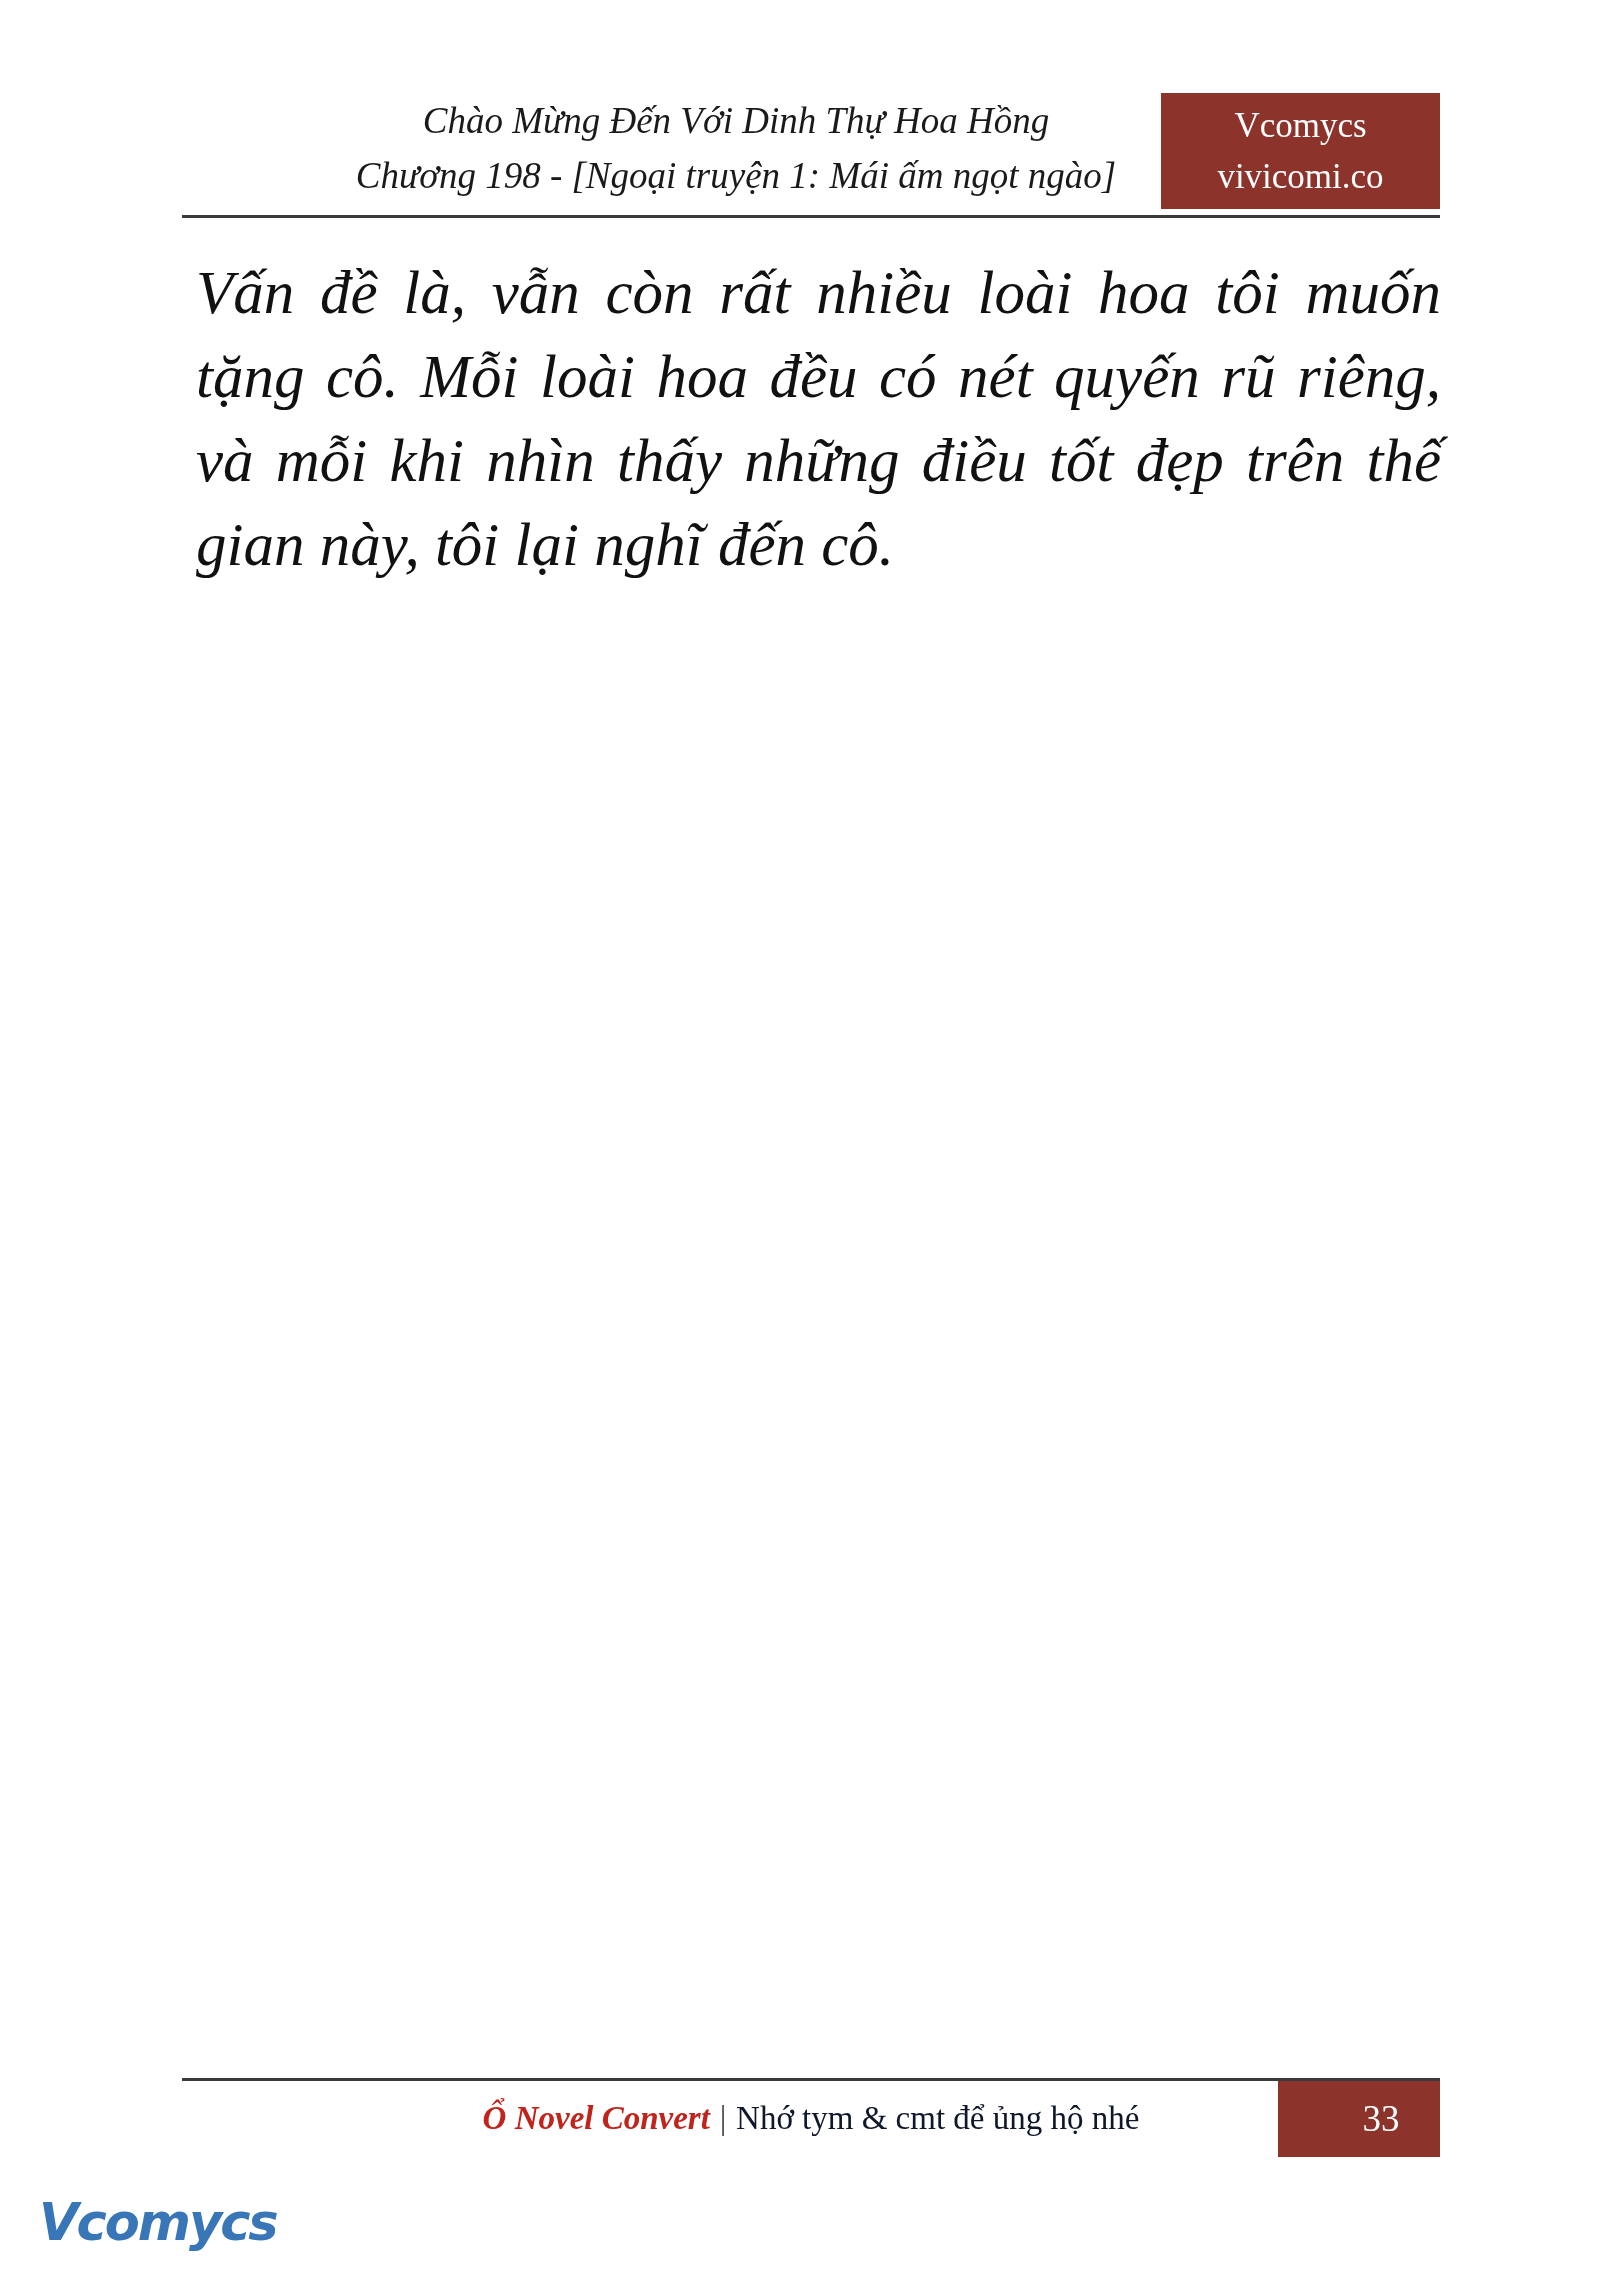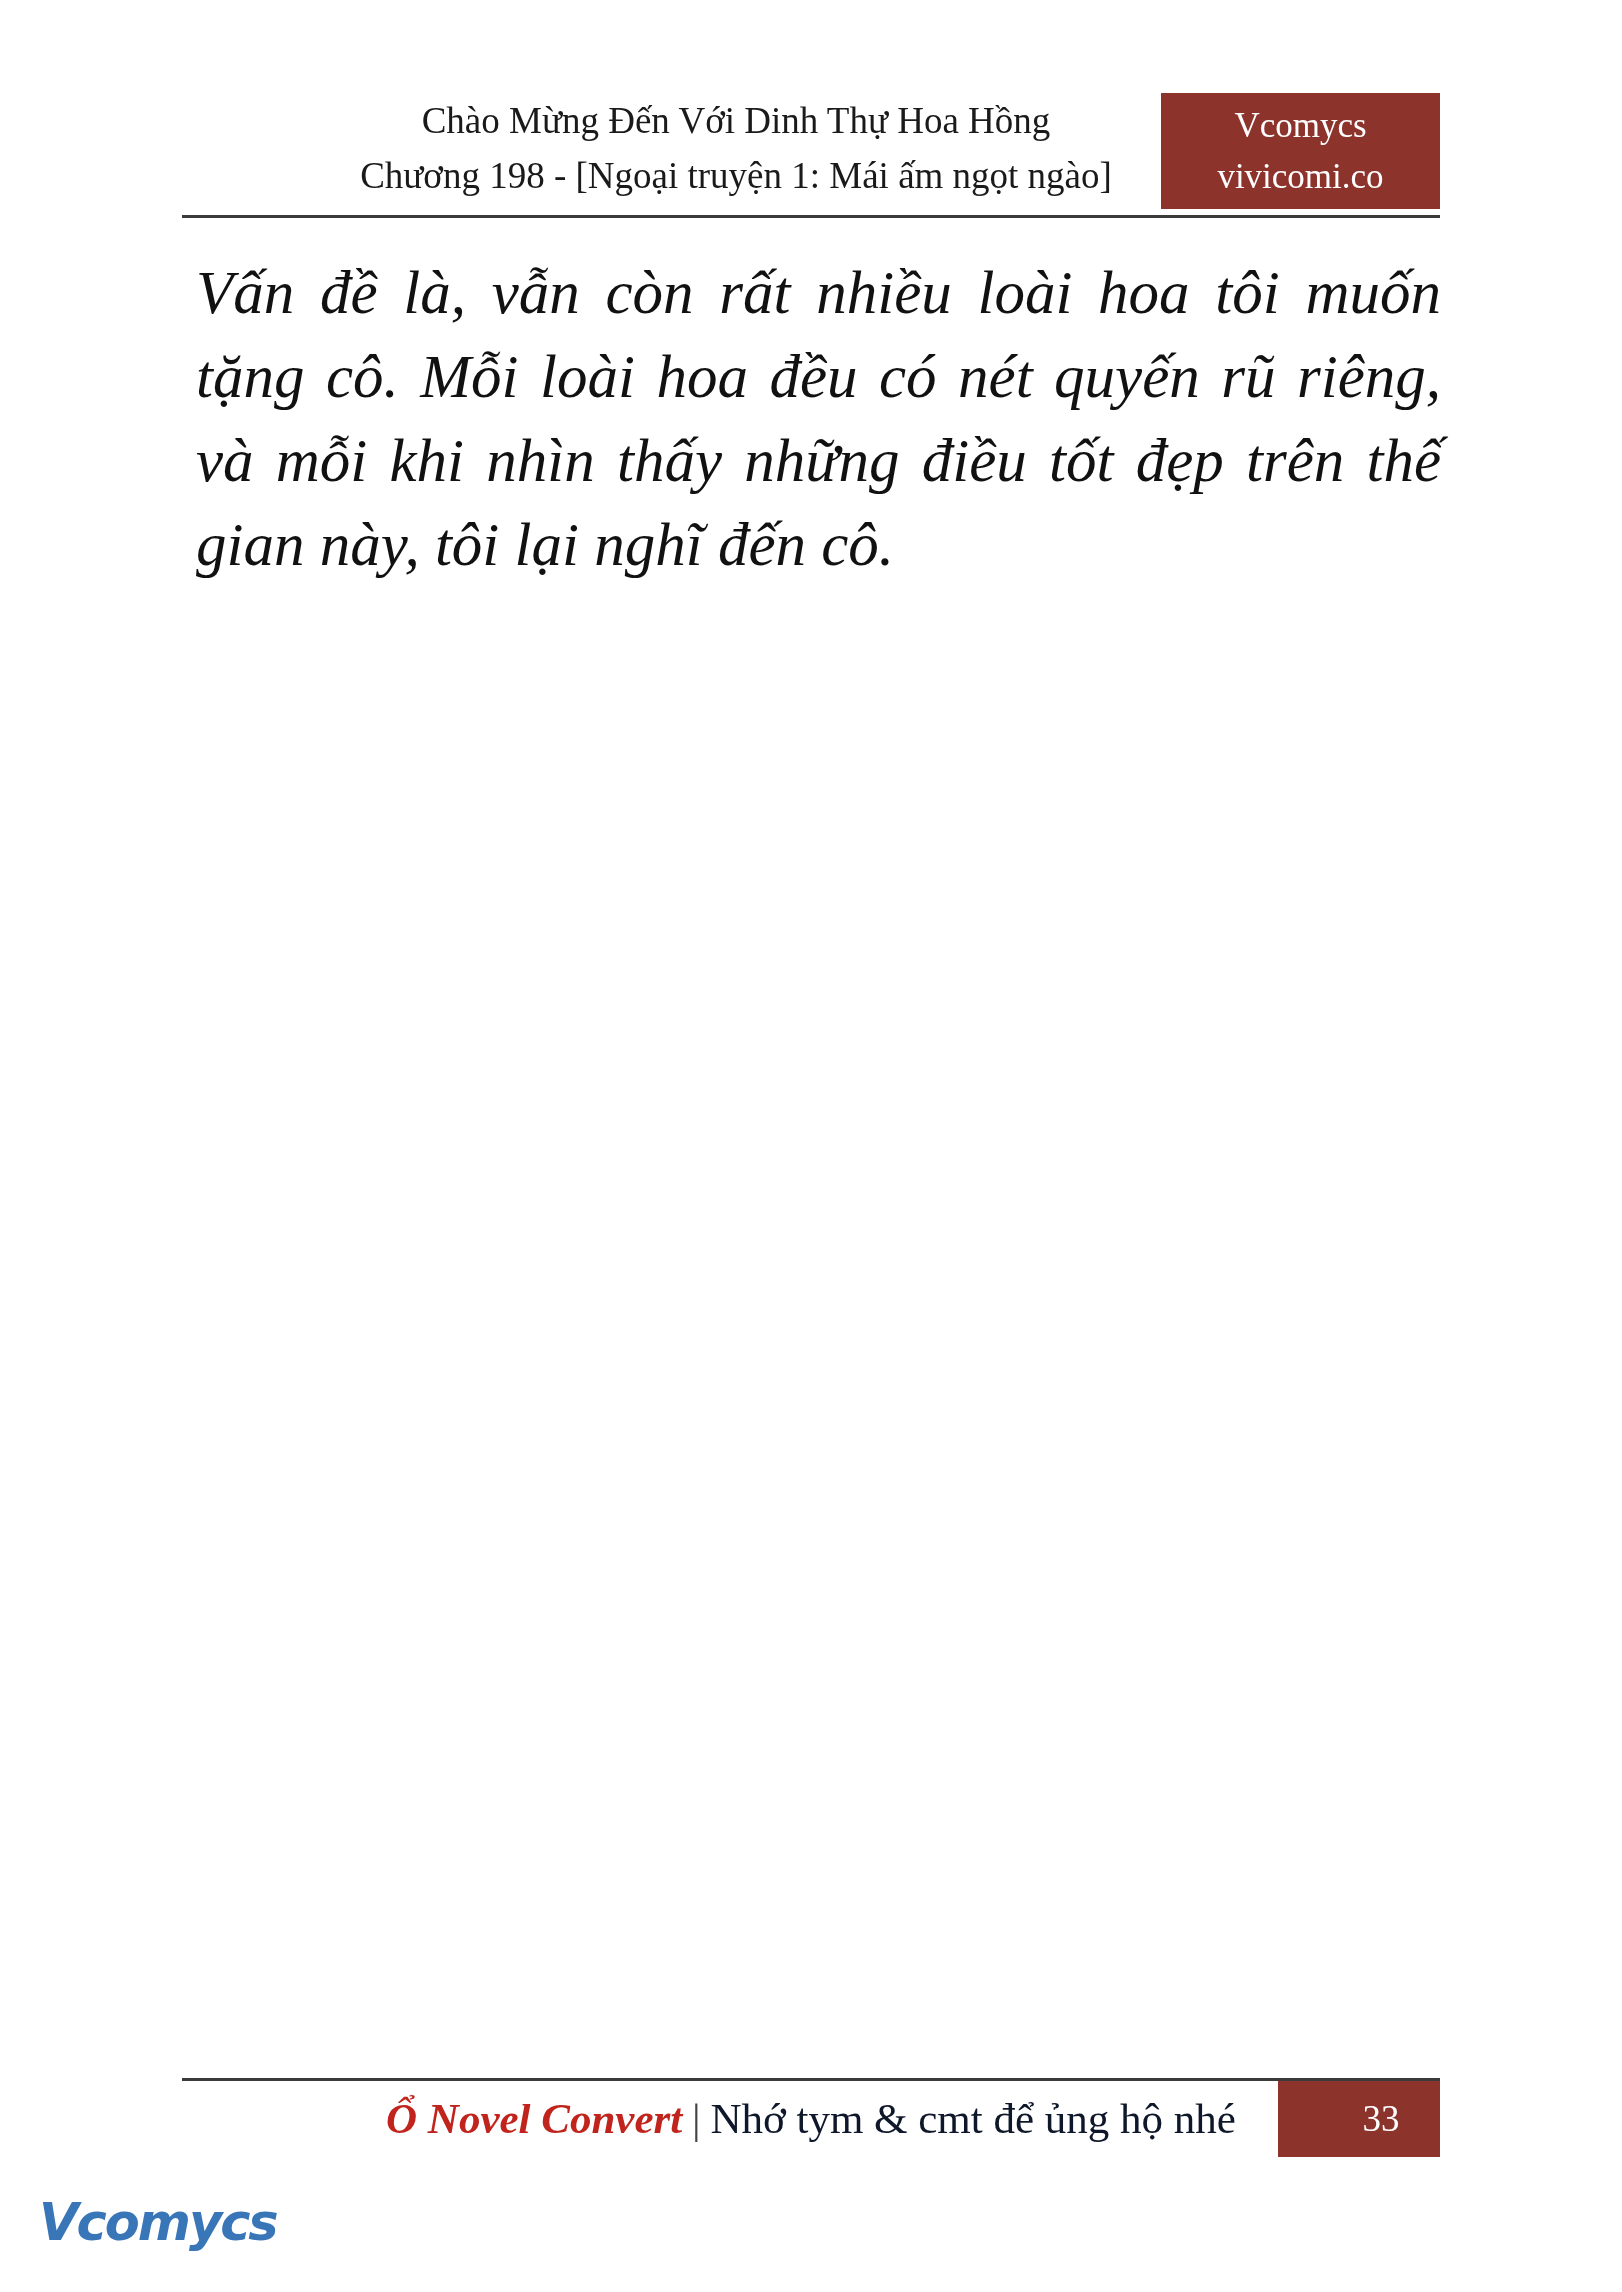--- a/index.html
+++ b/index.html
@@ -40,20 +40,21 @@
     height: 2.9px;
     background: #3a3a3a;
   }
   .header-text {
     position: absolute;
     left: 0;
     top: 0;
     width: 1108px;
     text-align: center;
     color: #1a1a1a;
+    font-style: italic;
   }
   .header-line {
     font-size: 37px;
     line-height: 55px;
     white-space: nowrap;
   }
   .header-badge {
     position: absolute;
     right: 0;
     top: 0;
@@ -114,21 +115,21 @@
     position: absolute;
     left: 0;
     top: 2.9px;
     width: 1258px;
     height: 76px;
     display: flex;
     align-items: center;
     justify-content: center;
   }
   .footer-text {
-    font-size: 43px;
+    font-size: 33px;
     white-space: nowrap;
     color: #1a1a1a;
     display: flex;
     align-items: baseline;
     gap: 9.8px;
   }
   .footer-brand {
     color: #c0241c;
     font-weight: bold;
     font-style: italic;

